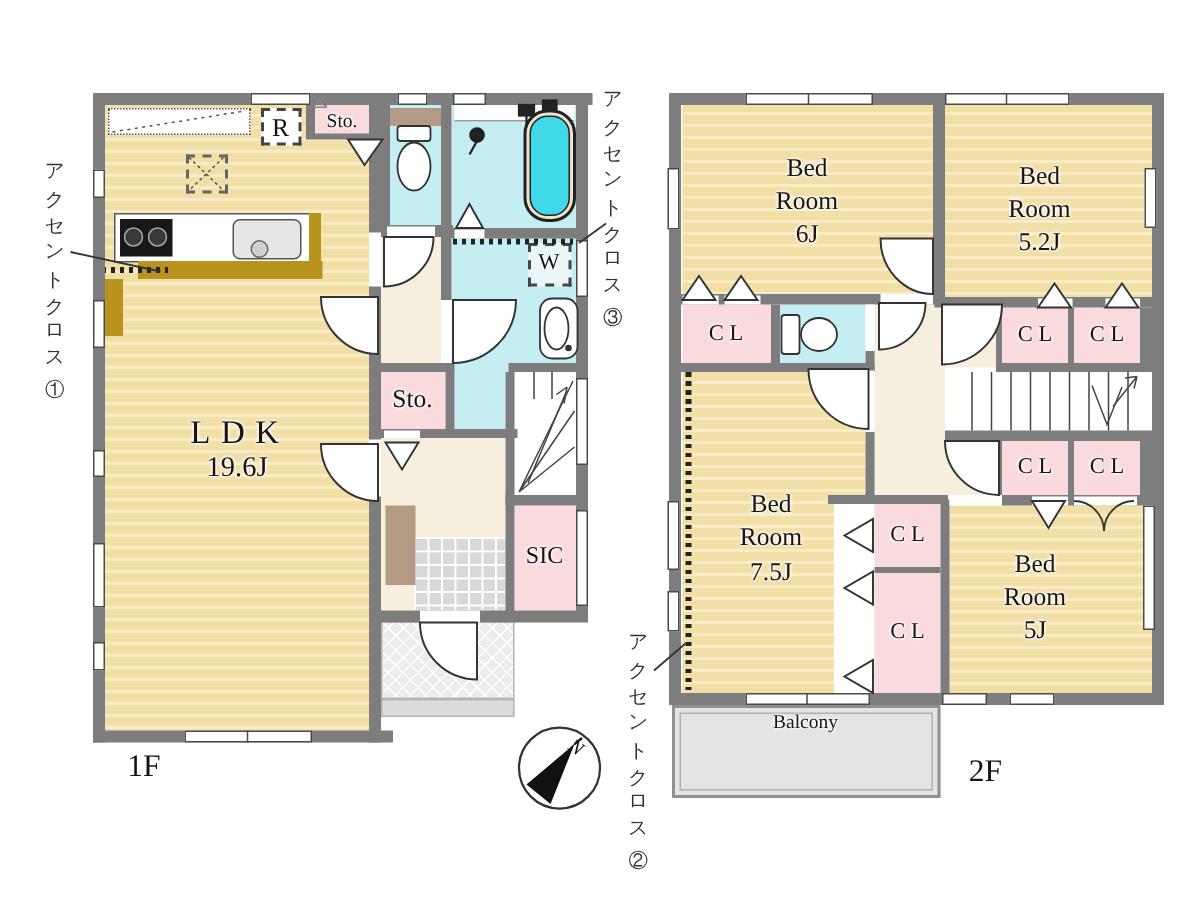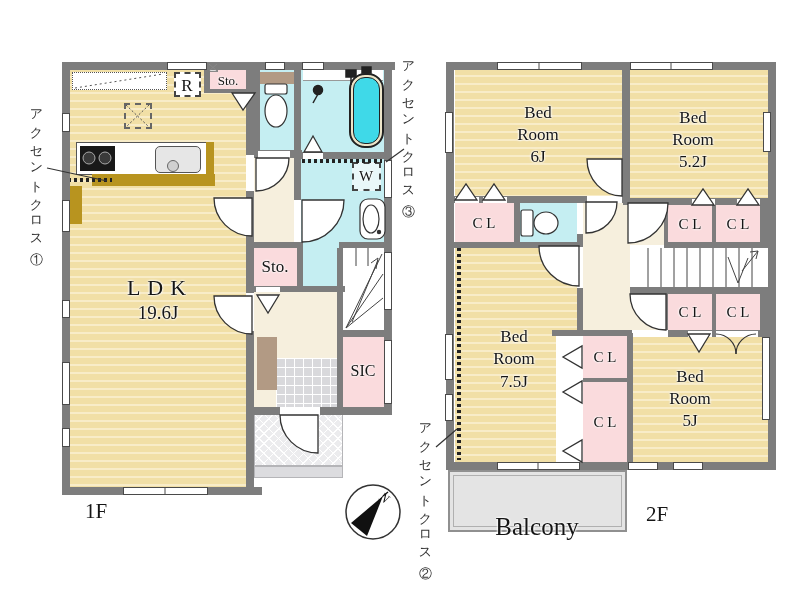--- a/index.html
+++ b/index.html
@@ -273,21 +273,21 @@
 
   <div class="lbl" style="left:160px;top:288px;font-size:22px;letter-spacing:7px;">LDK</div>
   <div class="lbl" style="left:158px;top:312px;font-size:19px;">19.6J</div>
   <div class="lbl" style="left:228px;top:80px;font-size:13px;">Sto.</div>
   <div class="lbl" style="left:275px;top:266px;font-size:17px;">Sto.</div>
   <div class="lbl" style="left:363px;top:371px;font-size:16px;">SIC</div>
   <div class="lbl" style="left:187px;top:85px;font-size:17px;">R</div>
   <div class="lbl" style="left:366px;top:176px;font-size:15px;">W</div>
   <div class="lbl" style="left:96px;top:511px;font-size:21px;">1F</div>
   <div class="lbl" style="left:657px;top:514px;font-size:21px;">2F</div>
-  <div class="lbl" style="left:537px;top:526px;font-size:25px;">Balcony</div>
+  <div class="lbl" style="left:537px;top:481px;font-size:13px;">Balcony</div>
 
   <div class="lbl" style="left:538px;top:112px;font-size:17px;">Bed</div>
   <div class="lbl" style="left:538px;top:134px;font-size:17px;">Room</div>
   <div class="lbl" style="left:538px;top:156px;font-size:17px;">6J</div>
   <div class="lbl" style="left:693px;top:117px;font-size:17px;">Bed</div>
   <div class="lbl" style="left:693px;top:139px;font-size:17px;">Room</div>
   <div class="lbl" style="left:693px;top:161px;font-size:17px;">5.2J</div>
   <div class="lbl" style="left:514px;top:336px;font-size:17px;">Bed</div>
   <div class="lbl" style="left:514px;top:358px;font-size:17px;">Room</div>
   <div class="lbl" style="left:514px;top:381px;font-size:17px;">7.5J</div>

